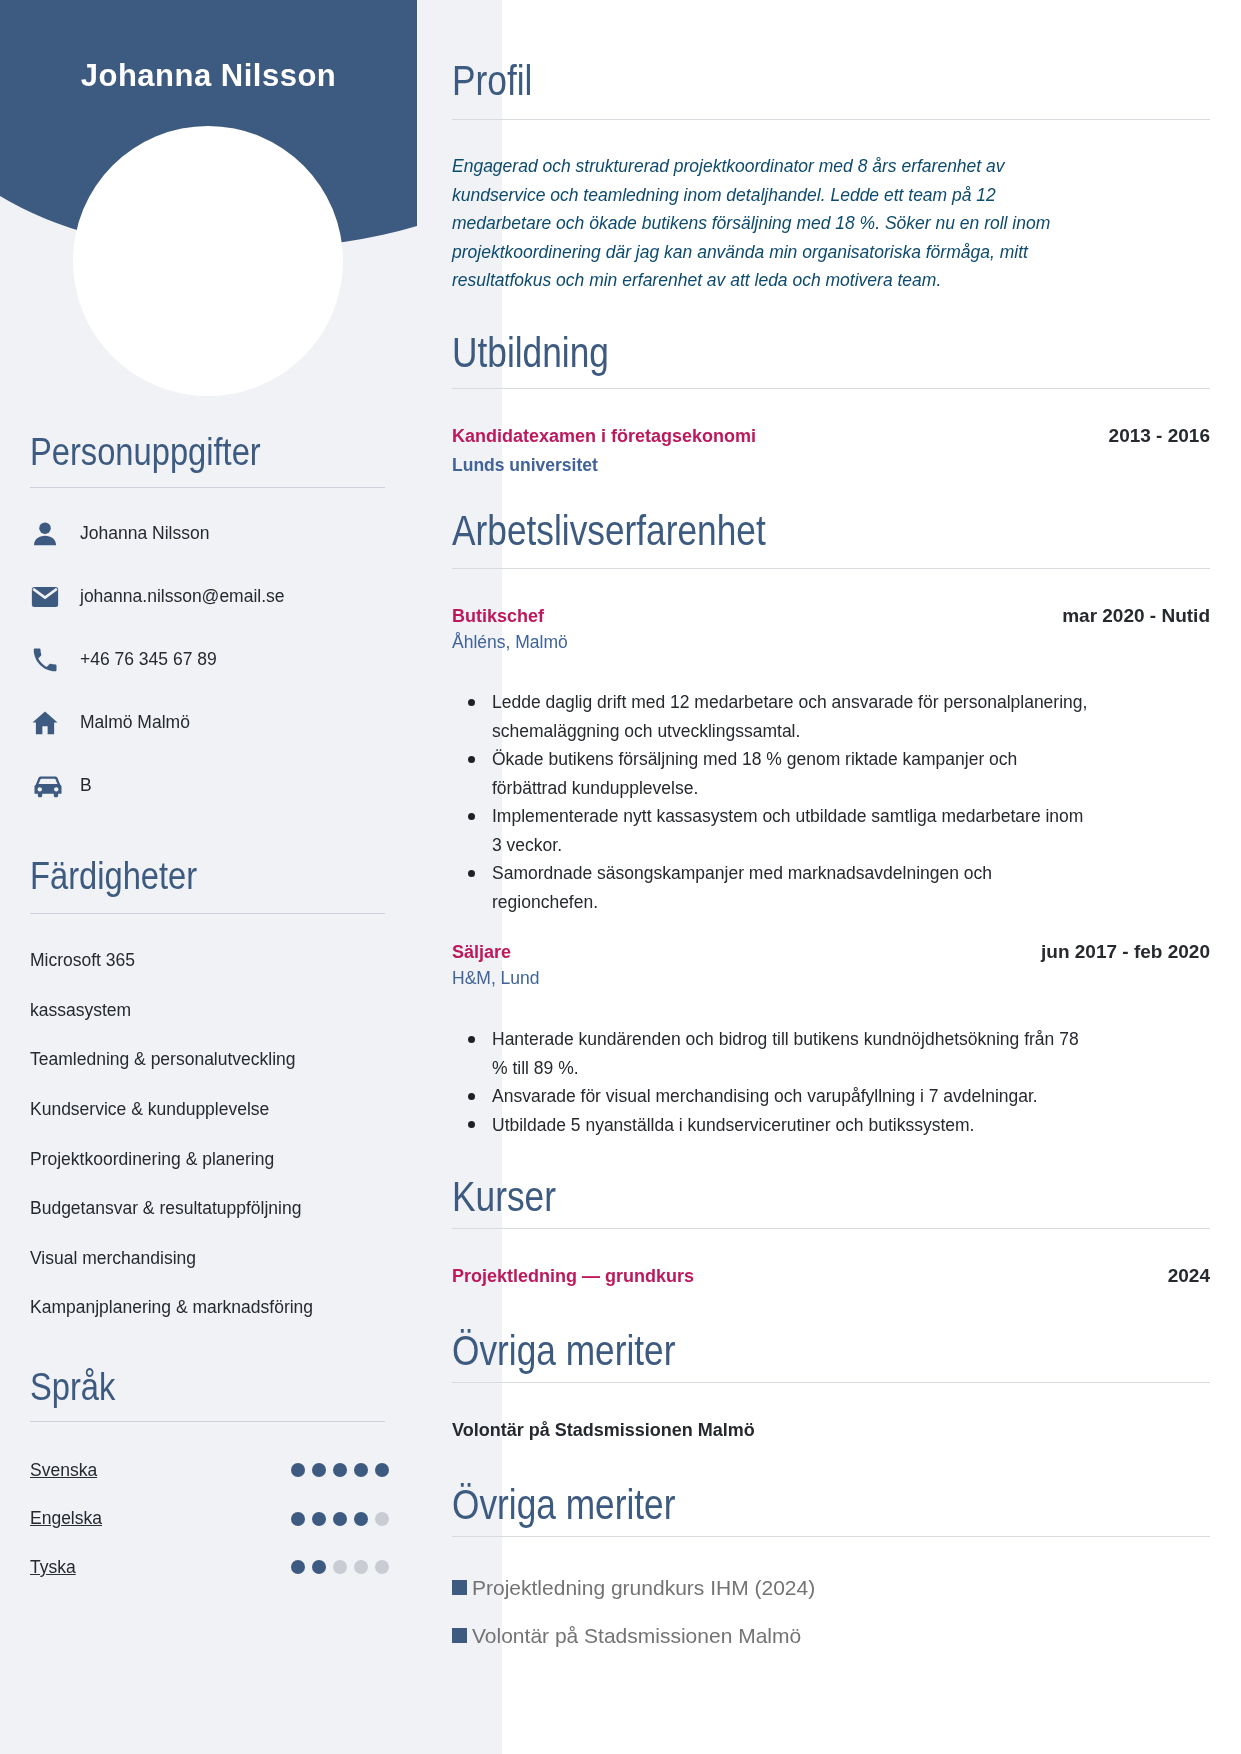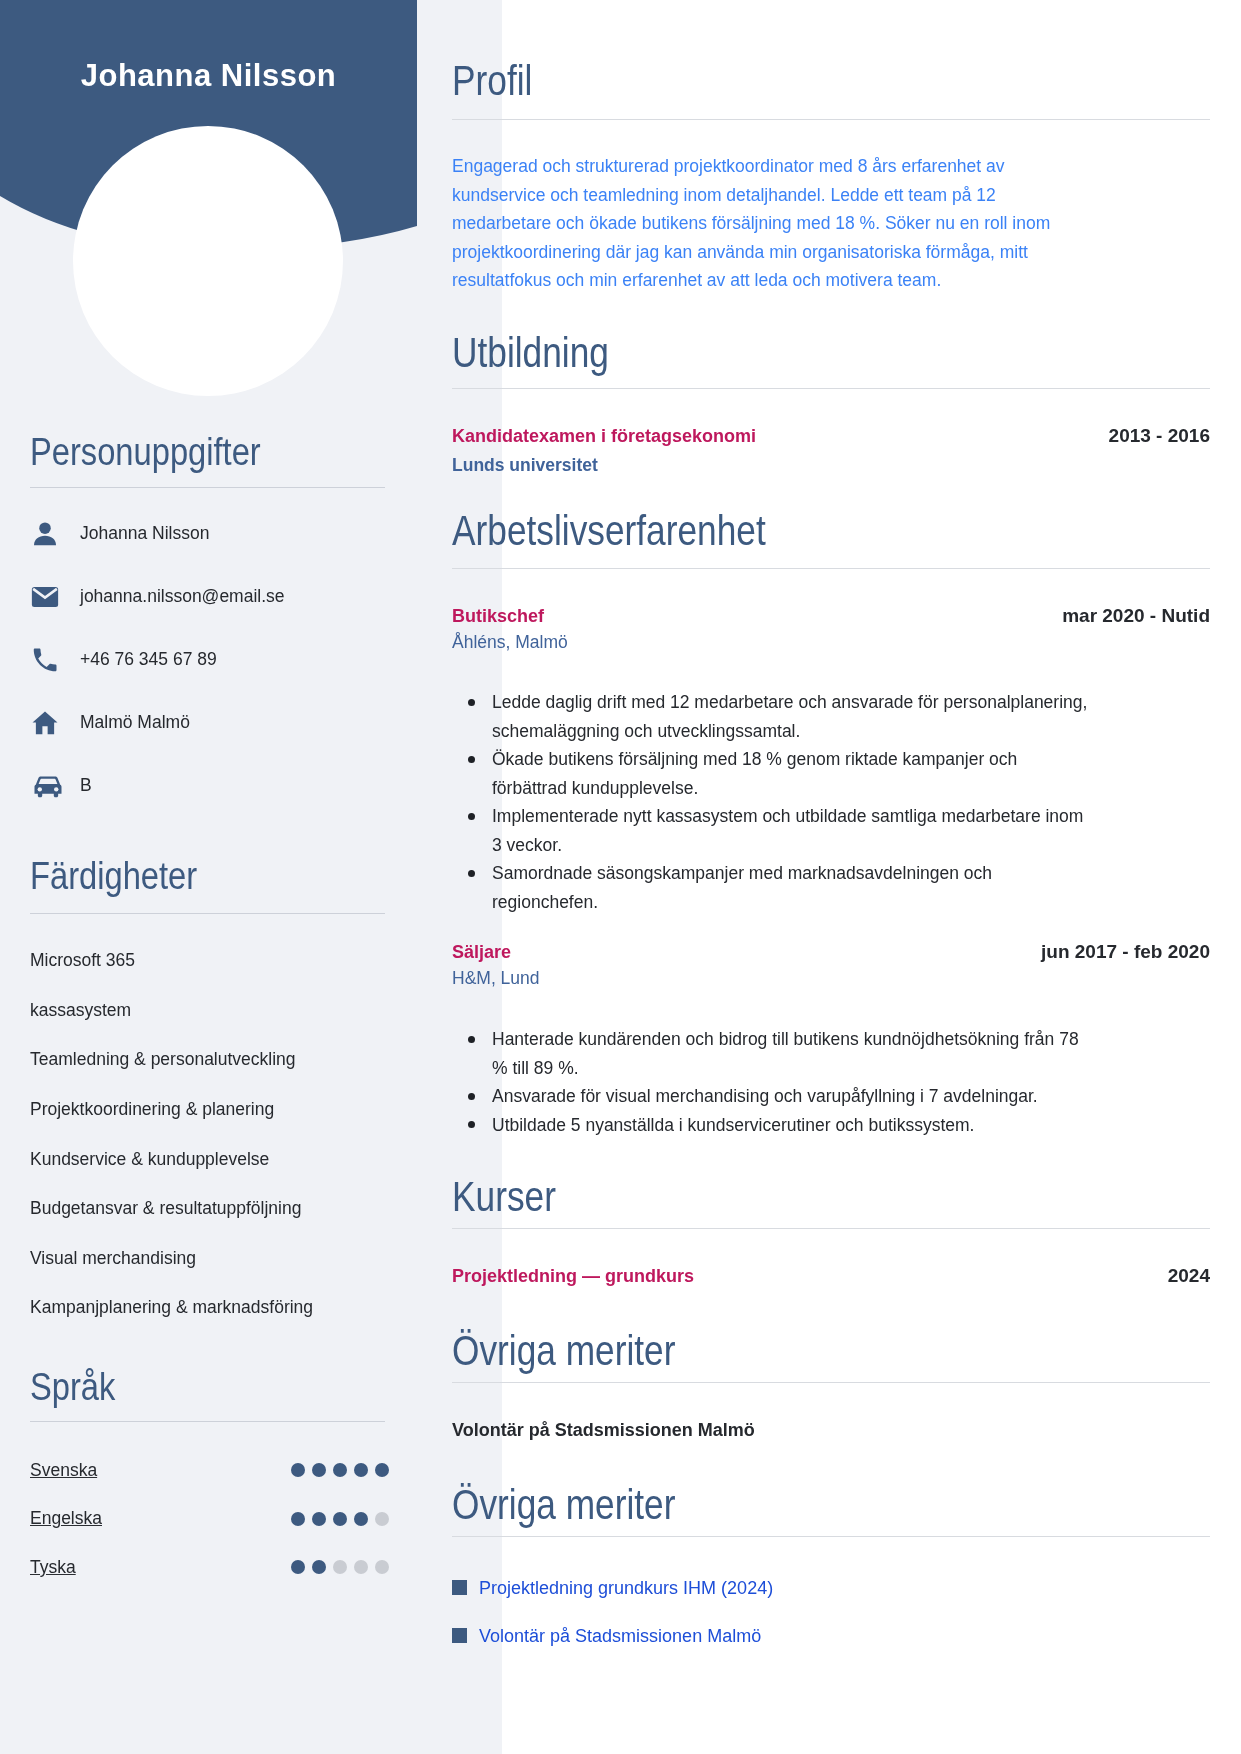--- a/index.html
+++ b/index.html
@@ -49,42 +49,43 @@
   .main { position:absolute; left:452px; top:0; width:758px; height:1754px; }
   .m-heading {
     position:absolute; left:0;
     color:#3d5a80; font-size:42px; line-height:46px;
     transform:scaleX(.84); transform-origin:0 50%;
     white-space:nowrap;
   }
   .m-rule { left:0; width:758px; border-top:1px solid #d8dbe0; }
   .para {
     position:absolute; left:0; width:758px;
-    font-size:17.5px; line-height:28.5px; color:#3b82f6;
+    font-size:17.5px; line-height:28.5px; color:#0c4a6e;
     white-space:pre-line;
+    font-style:italic;
   }
   .entry-row { position:absolute; left:0; width:758px; height:24px; line-height:24px; }
   .entry-title { font-weight:bold; font-size:18px; color:#be185d; float:left; }
   .entry-dates { font-weight:bold; font-size:19px; color:#26292e; float:right; }
   .entry-sub { position:absolute; left:0; width:758px; height:24px; line-height:24px;
                font-size:17.5px; color:#40639a; }
   ul.bullets { position:absolute; left:0; width:758px; list-style:none; }
   ul.bullets li {
     position:relative; padding-left:40px;
     font-size:17.5px; line-height:28.5px; color:#26292e;
     white-space:pre-line;
   }
   ul.bullets li::before {
     content:""; position:absolute; left:16px; top:10.5px;
     width:7px; height:7px; border-radius:50%; background:#1e2126;
   }
   .bold-line { position:absolute; left:0; width:758px; height:24px; line-height:24px;
                font-weight:bold; font-size:18px; color:#26292e; }
   .sq-item { position:absolute; left:0; width:758px; height:24px; line-height:24px;
-             padding-left:27px; font-size:18px; color:#1d4ed8; }
+             padding-left:20px; font-size:21px; color:#737373; }
   .sq-item::before { content:""; position:absolute; left:0; top:4px;
                      width:15px; height:15px; background:#3d5a80; }
 </style>
 </head>
 <body>
 
 <div class="sidebar">
 
   <svg class="header-art" viewBox="0 0 417 400" aria-hidden="true">
     <path d="M0,0 H417 V226 Q330,252 208,250 Q85,247 0,196 Z" fill="#3d5a80"></path>
@@ -144,22 +145,22 @@
     </div>
   </div>
 
   <div class="s-heading" style="top:855px;">Färdigheter</div>
   <div class="rule s-rule" style="top:913px;"></div>
 
   <div class="skills">
     <div class="skill-row">Microsoft 365</div>
     <div class="skill-row">kassasystem</div>
     <div class="skill-row">Teamledning &amp; personalutveckling</div>
+    <div class="skill-row">Kundservice &amp; kundupplevelse</div>
     <div class="skill-row">Projektkoordinering &amp; planering</div>
-    <div class="skill-row">Kundservice &amp; kundupplevelse</div>
     <div class="skill-row">Budgetansvar &amp; resultatuppföljning</div>
     <div class="skill-row">Visual merchandising</div>
     <div class="skill-row">Kampanjplanering &amp; marknadsföring</div>
   </div>
 
   <div class="s-heading" style="top:1366px;">Språk</div>
   <div class="rule s-rule" style="top:1421px;"></div>
 
   <div class="langs">
     <div class="lang-row">

